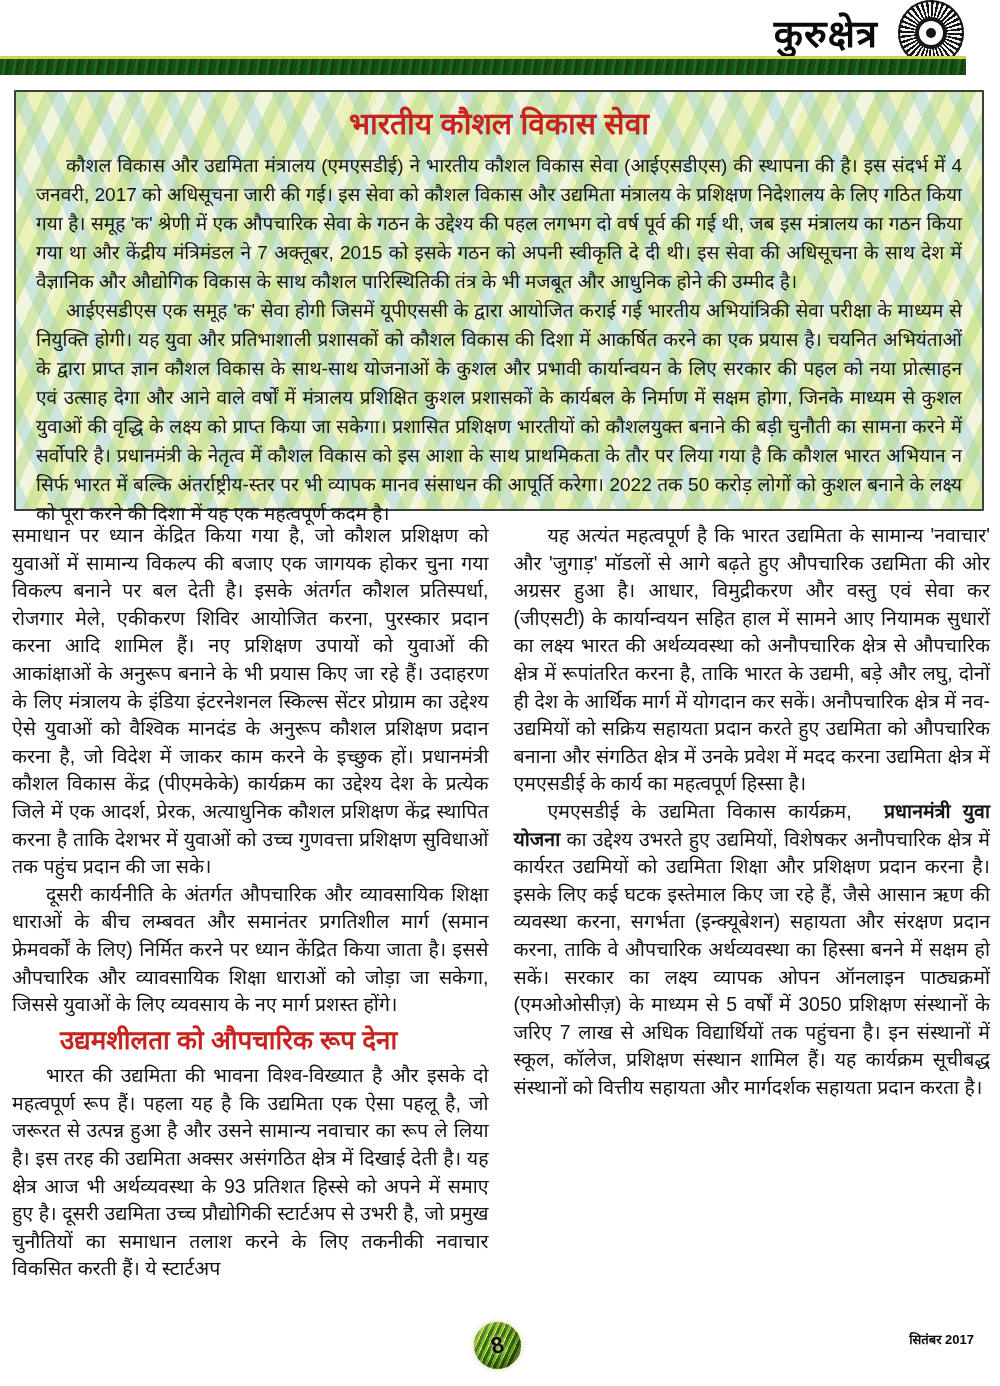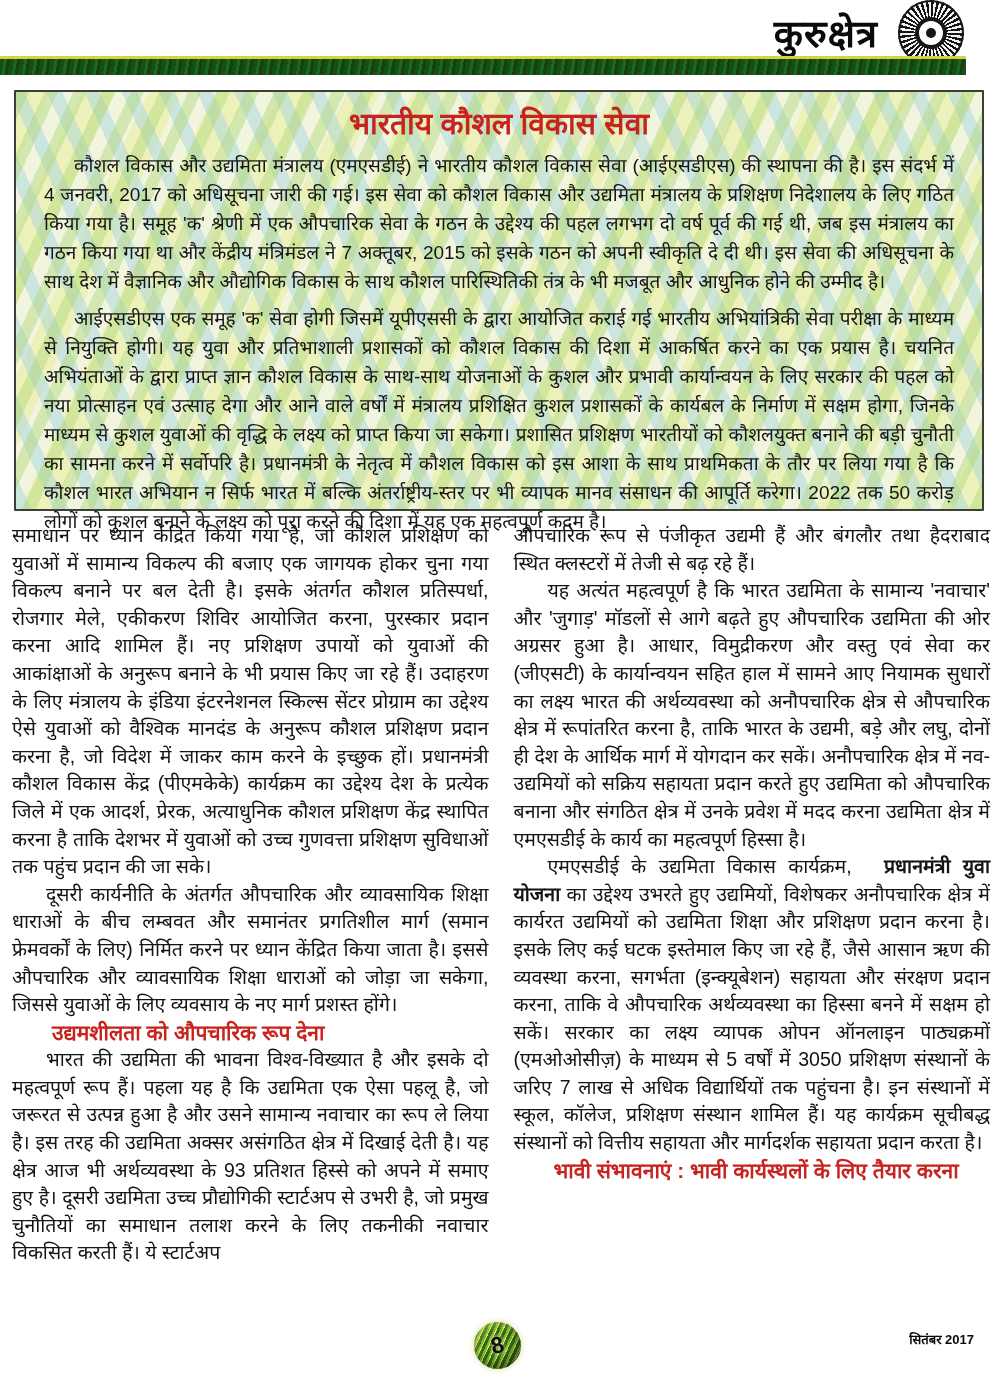--- a/index.html
+++ b/index.html
@@ -54,42 +54,42 @@
       repeating-linear-gradient(65deg, rgba(150,205,225,0.40) 0 14px, rgba(255,255,255,0) 14px 34px),
       repeating-linear-gradient(115deg, rgba(235,240,160,0.5) 0 30px, rgba(255,255,255,0.2) 30px 60px);
   }
   .feature-title {
     margin: 4px 0 8px 0;
     text-align: center;
     font-size: 30px; font-weight: bold;
     color: #c8241f;
   }
   .feature-box p {
-    margin: 8px;
+    margin: 0;
     font-size: 19px; line-height: 29px;
     text-align: justify; text-indent: 30px;
     color: #141414;
   }
 
   
   .columns {
     position: absolute; top: 522px; left: 12px;
     width: 978px;
     display: flex; gap: 25px;
   }
   .col {
     width: 481px;
     font-size: 19.5px; line-height: 27.6px;
     text-align: justify; color: #141414;
   }
   .col p { margin: 0; }
   .col p.indent { text-indent: 34px; }
   .col .red-heading {
-    margin: 0; color: #c8241f; font-weight: bold;
-    font-size: 21px; line-height: 27.6px;
+    margin: 8px; color: #c8241f; font-weight: bold;
+    font-size: 26px; line-height: 27.6px;
     text-indent: 40px; text-align: left;
   }
   .bold-inline { font-weight: bold; margin-left: 20px; }
 
   
   .page-ball {
     position: absolute; left: 474px; top: 1322px;
     width: 47px; height: 47px; border-radius: 50%;
     background: repeating-linear-gradient(115deg, #2c6a14 0 3px, #79b22e 3px 5px, #dde24e 5px 6px);
     box-shadow: inset -4px -5px 9px rgba(0,0,0,0.45), inset 3px 4px 6px rgba(255,255,150,0.35), 0 0 6px rgba(200,220,120,0.8);
@@ -121,24 +121,22 @@
   </div>
 
   <div class="columns">
     <div class="col">
       <p>समाधान पर ध्यान केंद्रित किया गया है, जो कौशल प्रशिक्षण को युवाओं में सामान्य विकल्प की बजाए एक जागयक होकर चुना गया विकल्प बनाने पर बल देती है। इसके अंतर्गत कौशल प्रतिस्पर्धा, रोजगार मेले, एकीकरण शिविर आयोजित करना, पुरस्कार प्रदान करना आदि शामिल हैं। नए प्रशिक्षण उपायों को युवाओं की आकांक्षाओं के अनुरूप बनाने के भी प्रयास किए जा रहे हैं। उदाहरण के लिए मंत्रालय के इंडिया इंटरनेशनल स्किल्स सेंटर प्रोग्राम का उद्देश्य ऐसे युवाओं को वैश्विक मानदंड के अनुरूप कौशल प्रशिक्षण प्रदान करना है, जो विदेश में जाकर काम करने के इच्छुक हों। प्रधानमंत्री कौशल विकास केंद्र (पीएमकेके) कार्यक्रम का उद्देश्य देश के प्रत्येक जिले में एक आदर्श, प्रेरक, अत्याधुनिक कौशल प्रशिक्षण केंद्र स्थापित करना है ताकि देशभर में युवाओं को उच्च गुणवत्ता प्रशिक्षण सुविधाओं तक पहुंच प्रदान की जा सके।</p>
       <p class="indent">दूसरी कार्यनीति के अंतर्गत औपचारिक और व्यावसायिक शिक्षा धाराओं के बीच लम्बवत और समानंतर प्रगतिशील मार्ग (समान फ्रेमवर्कों के लिए) निर्मित करने पर ध्यान केंद्रित किया जाता है। इससे औपचारिक और व्यावसायिक शिक्षा धाराओं को जोड़ा जा सकेगा, जिससे युवाओं के लिए व्यवसाय के नए मार्ग प्रशस्त होंगे।</p>
       <h3 class="red-heading">उद्यमशीलता को औपचारिक रूप देना</h3>
       <p class="indent">भारत की उद्यमिता की भावना विश्व-विख्यात है और इसके दो महत्वपूर्ण रूप हैं। पहला यह है कि उद्यमिता एक ऐसा पहलू है, जो जरूरत से उत्पन्न हुआ है और उसने सामान्य नवाचार का रूप ले लिया है। इस तरह की उद्यमिता अक्सर असंगठित क्षेत्र में दिखाई देती है। यह क्षेत्र आज भी अर्थव्यवस्था के 93 प्रतिशत हिस्से को अपने में समाए हुए है। दूसरी उद्यमिता उच्च प्रौद्योगिकी स्टार्टअप से उभरी है, जो प्रमुख चुनौतियों का समाधान तलाश करने के लिए तकनीकी नवाचार विकसित करती हैं। ये स्टार्टअप</p>
     </div>
     <div class="col">
-      <p>औपचारिक रूप से पंजीकृत उद्यमी हैं और बंगलौर तथा हैदराबाद स्थित क्लस्टरों में तेजी से बढ़ रहे हैं।</p>
       <p class="indent">यह अत्यंत महत्वपूर्ण है कि भारत उद्यमिता के सामान्य 'नवाचार' और 'जुगाड़' मॉडलों से आगे बढ़ते हुए औपचारिक उद्यमिता की ओर अग्रसर हुआ है। आधार, विमुद्रीकरण और वस्तु एवं सेवा कर (जीएसटी) के कार्यान्वयन सहित हाल में सामने आए नियामक सुधारों का लक्ष्य भारत की अर्थव्यवस्था को अनौपचारिक क्षेत्र से औपचारिक क्षेत्र में रूपांतरित करना है, ताकि भारत के उद्यमी, बड़े और लघु, दोनों ही देश के आर्थिक मार्ग में योगदान कर सकें। अनौपचारिक क्षेत्र में नव-उद्यमियों को सक्रिय सहायता प्रदान करते हुए उद्यमिता को औपचारिक बनाना और संगठित क्षेत्र में उनके प्रवेश में मदद करना उद्यमिता क्षेत्र में एमएसडीई के कार्य का महत्वपूर्ण हिस्सा है।</p>
       <p class="indent"><span>एमएसडीई के उद्यमिता विकास कार्यक्रम, </span><span class="bold-inline">प्रधानमंत्री युवा योजना</span><span> का उद्देश्य उभरते हुए उद्यमियों, विशेषकर अनौपचारिक क्षेत्र में कार्यरत उद्यमियों को उद्यमिता शिक्षा और प्रशिक्षण प्रदान करना है। इसके लिए कई घटक इस्तेमाल किए जा रहे हैं, जैसे आसान ऋण की व्यवस्था करना, सगर्भता (इन्क्यूबेशन) सहायता और संरक्षण प्रदान करना, ताकि वे औपचारिक अर्थव्यवस्था का हिस्सा बनने में सक्षम हो सकें। सरकार का लक्ष्य व्यापक ओपन ऑनलाइन पाठ्यक्रमों (एमओओसीज़) के माध्यम से 5 वर्षों में 3050 प्रशिक्षण संस्थानों के जरिए 7 लाख से अधिक विद्यार्थियों तक पहुंचना है। इन संस्थानों में स्कूल, कॉलेज, प्रशिक्षण संस्थान शामिल हैं। यह कार्यक्रम सूचीबद्ध संस्थानों को वित्तीय सहायता और मार्गदर्शक सहायता प्रदान करता है।</span></p>
-      <h3 class="red-heading">भावी संभावनाएं : भावी कार्यस्थलों के लिए तैयार करना</h3>
     </div>
   </div>
 
   <div class="page-ball">
     <span>8</span>
   </div>
   <div class="footer-date">सितंबर 2017</div>
 
 </div>
 

